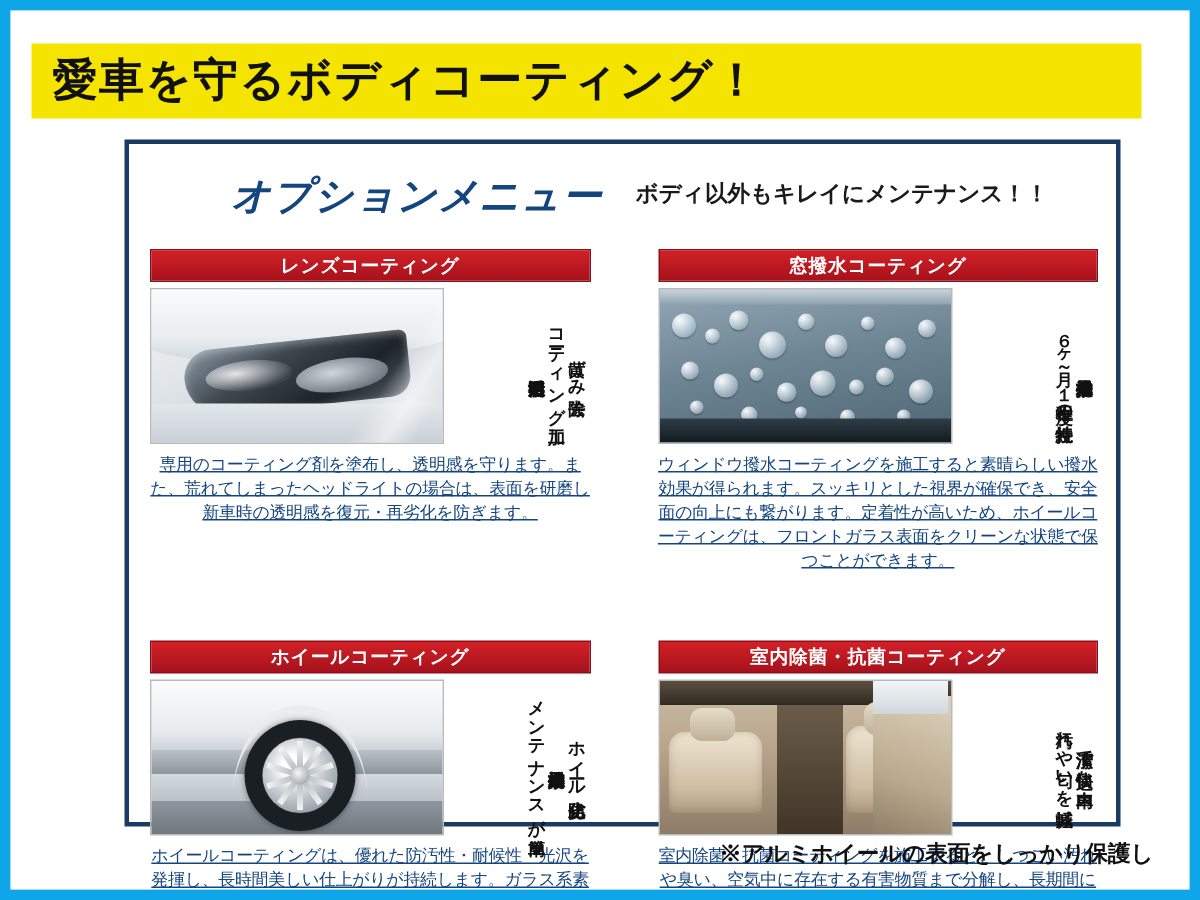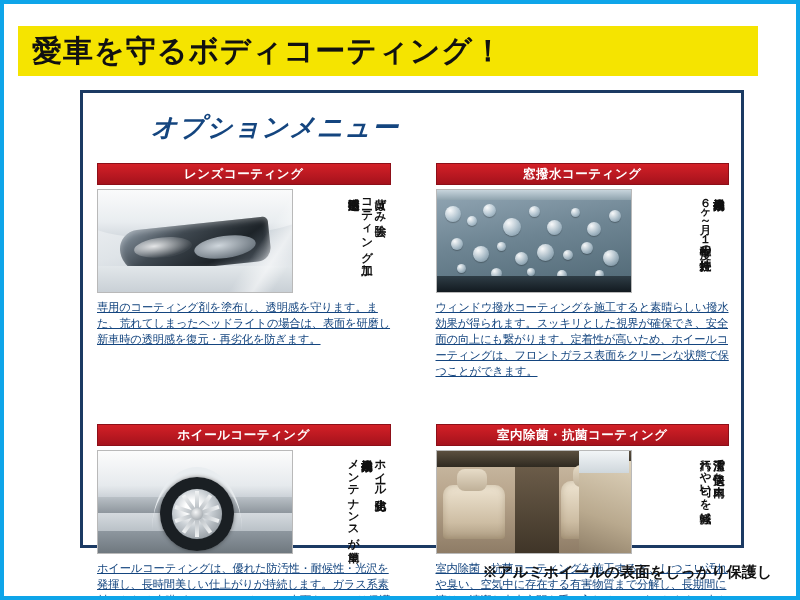--- a/index.html
+++ b/index.html
@@ -12,22 +12,23 @@
     height: 600px;
     font-family: "Liberation Sans", sans-serif;
     overflow: hidden;
   }
   .page {
     position: relative;
     width: 800px;
     height: 600px;
     box-sizing: border-box;
     background: #ffffff;
-    border: 4px solid #0ea5e9;
+    border: 7px solid #0ea5e9;
     overflow: hidden;
+    text-align: center;
   }
   .page-inner {
     position: absolute;
     left: 0; top: 0; right: 0; bottom: 0;
     border: 3px solid #ffffff;
     box-sizing: border-box;
   }
 
   
   .title-band {
@@ -306,20 +307,21 @@
 <div class="page">
   <div class="page-inner"></div>
 
   <div class="title-band">
     <div class="title-text">愛車を守るボディコーティング！</div>
   </div>
 
   <div class="panel">
     <div class="panel-head">
       <div class="panel-title">オプションメニュー</div>
+      <div class="panel-sub">ボディ以外もキレイにメンテナンス！！</div>
     </div>
 
     <div class="grid">
 
       <div class="card">
         <div class="card-header">
           <span class="label">レンズコーティング</span>
         </div>
         <div class="card-body">
           <div class="photo ph-headlight">

